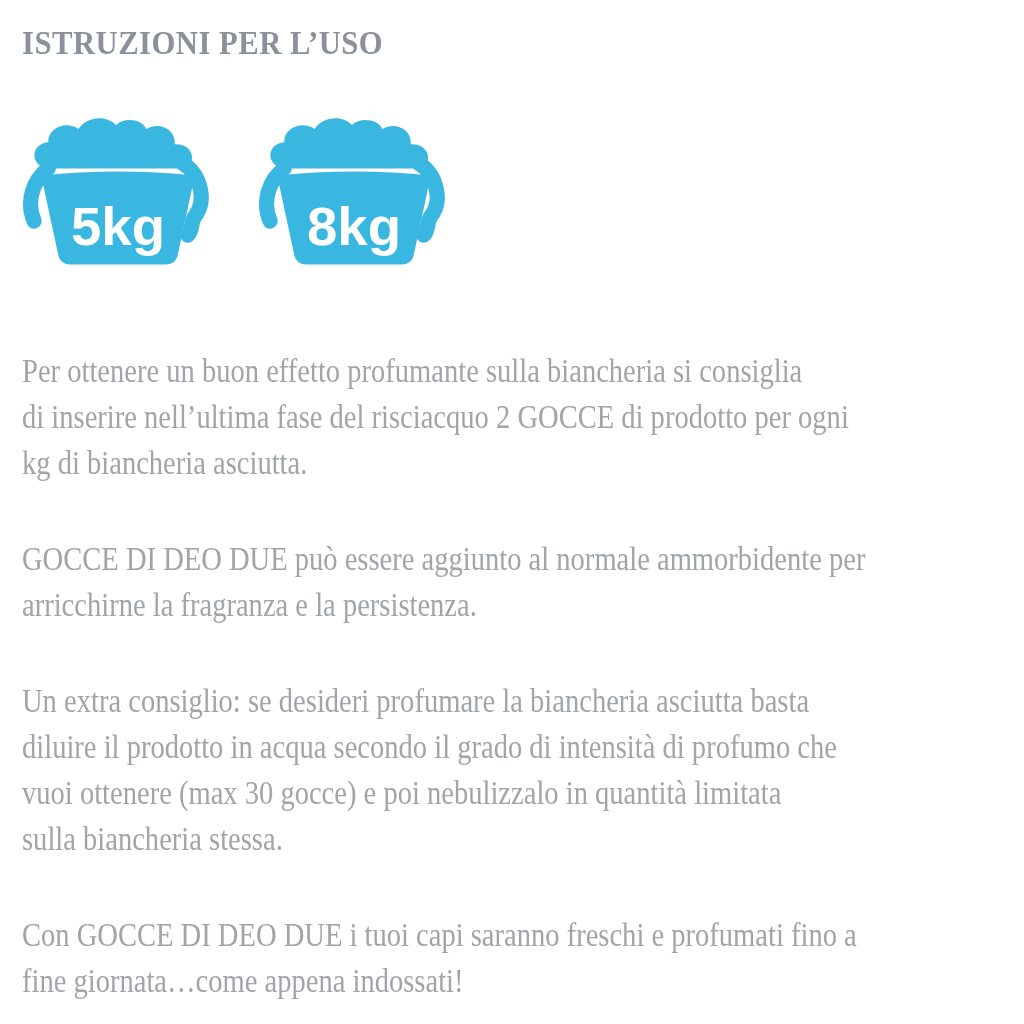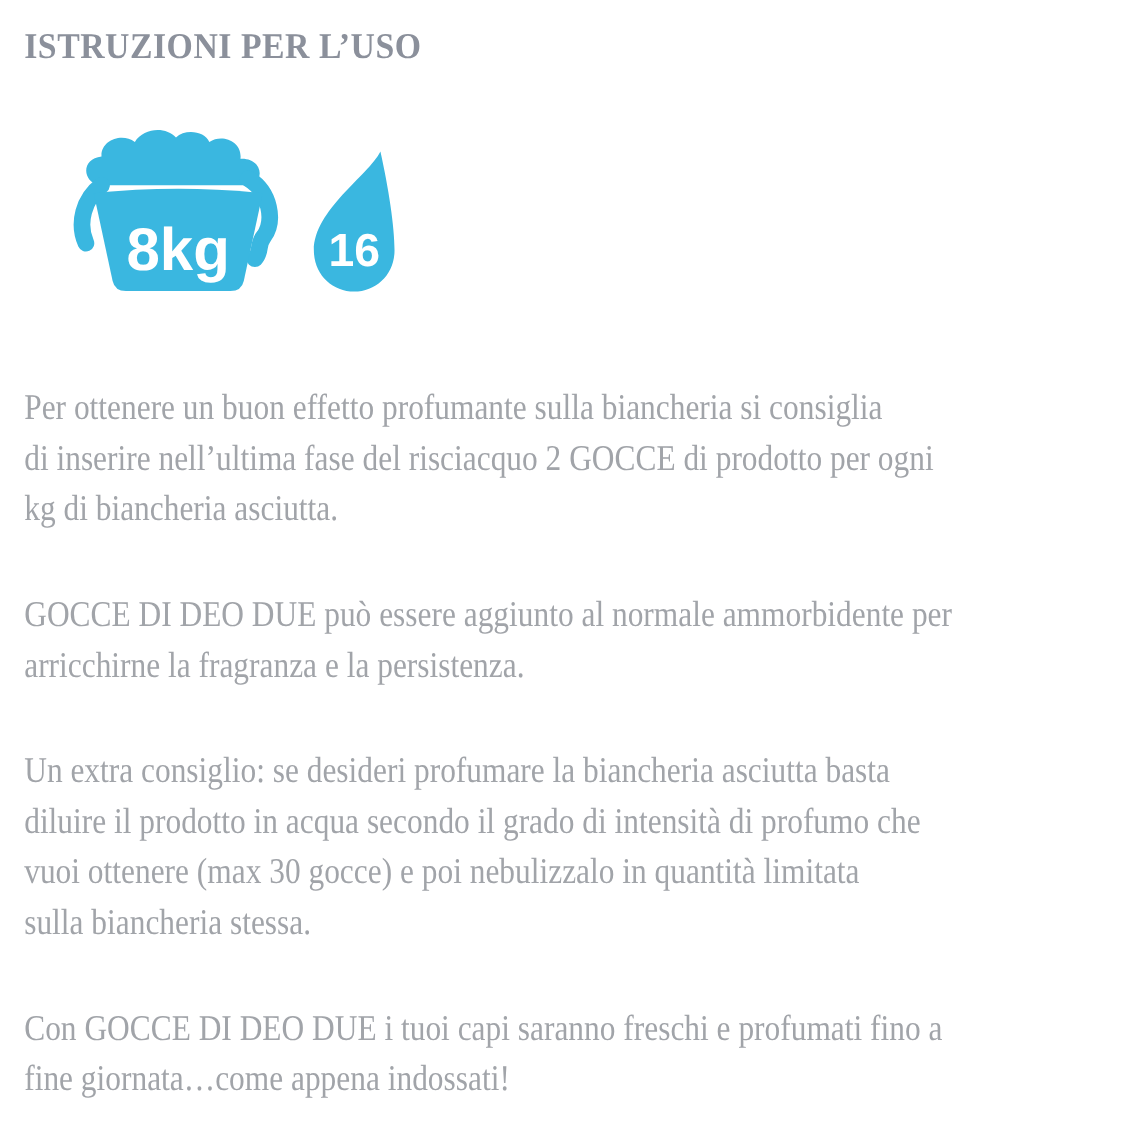--- a/index.html
+++ b/index.html
@@ -59,38 +59,41 @@
 </style>
 </head>
 <body>
 
 <div class="page">
 
   <h1 class="title">ISTRUZIONI PER L’USO</h1>
 
   <div class="icon-row">
 
+    <div class="icon basket basket-1">
+      <svg viewBox="0 0 190 148" width="192" aria-hidden="true">
+        <path fill="var(--color-accent,#3ab7e0)" d="M24,50 C8,46 8,26 26,24 C25,10 44,2 56,11 C64,-2 84,-3 93,7 C101,-1 119,1 123,11 C135,3 153,11 151,26 C167,25 174,40 163,50 Z"></path>
+        <path fill="none" stroke="var(--color-accent,#3ab7e0)" stroke-width="15" stroke-linecap="round" d="M26,50 C10,62 4,84 12,102"></path>
+        <path fill="none" stroke="var(--color-accent,#3ab7e0)" stroke-width="15" stroke-linecap="round" d="M158,44 C178,56 182,82 172,96 C166,103 170,110 164,116"></path>
+        <path fill="var(--color-accent,#3ab7e0)" d="M19,57 Q95,49 171,57 L154,136 Q152,145 142,145 L48,145 Q38,145 36,136 Z"></path>
+        <text class="svg-label" x="95" y="126" text-anchor="middle" font-size="54">5kg</text>
+      </svg>
+    </div>
 
 
     <div class="icon basket basket-2">
       <svg viewBox="0 0 190 148" width="192" aria-hidden="true">
         <path fill="var(--color-accent,#3ab7e0)" d="M24,50 C8,46 8,26 26,24 C25,10 44,2 56,11 C64,-2 84,-3 93,7 C101,-1 119,1 123,11 C135,3 153,11 151,26 C167,25 174,40 163,50 Z"></path>
         <path fill="none" stroke="var(--color-accent,#3ab7e0)" stroke-width="15" stroke-linecap="round" d="M26,50 C10,62 4,84 12,102"></path>
         <path fill="none" stroke="var(--color-accent,#3ab7e0)" stroke-width="15" stroke-linecap="round" d="M158,44 C178,56 182,82 172,96 C166,103 170,110 164,116"></path>
         <path fill="var(--color-accent,#3ab7e0)" d="M19,57 Q95,49 171,57 L154,136 Q152,145 142,145 L48,145 Q38,145 36,136 Z"></path>
         <text class="svg-label" x="95" y="126" text-anchor="middle" font-size="54">8kg</text>
       </svg>
     </div>
 
-    <div class="icon drop drop-2">
-      <svg viewBox="0 0 96 146" width="88" aria-hidden="true">
-        <path fill="var(--color-accent,#3ab7e0)" d="M74,4 C62,28 8,62 8,102 C8,126 26,143 48,143 C70,143 88,126 88,102 C88,78 82,40 74,4 Z"></path>
-        <text class="svg-label" x="48" y="118" text-anchor="middle" font-size="46">16</text>
-      </svg>
-    </div>
 
   </div>
 
   <div class="text-block">
     <p>Per ottenere un buon effetto profumante sulla biancheria si consiglia
 di inserire nell’ultima fase del risciacquo 2 GOCCE di prodotto per ogni
 kg di biancheria asciutta.</p>
     <p>GOCCE DI DEO DUE può essere aggiunto al normale ammorbidente per
 arricchirne la fragranza e la persistenza.</p>
     <p>Un extra consiglio: se desideri profumare la biancheria asciutta basta

